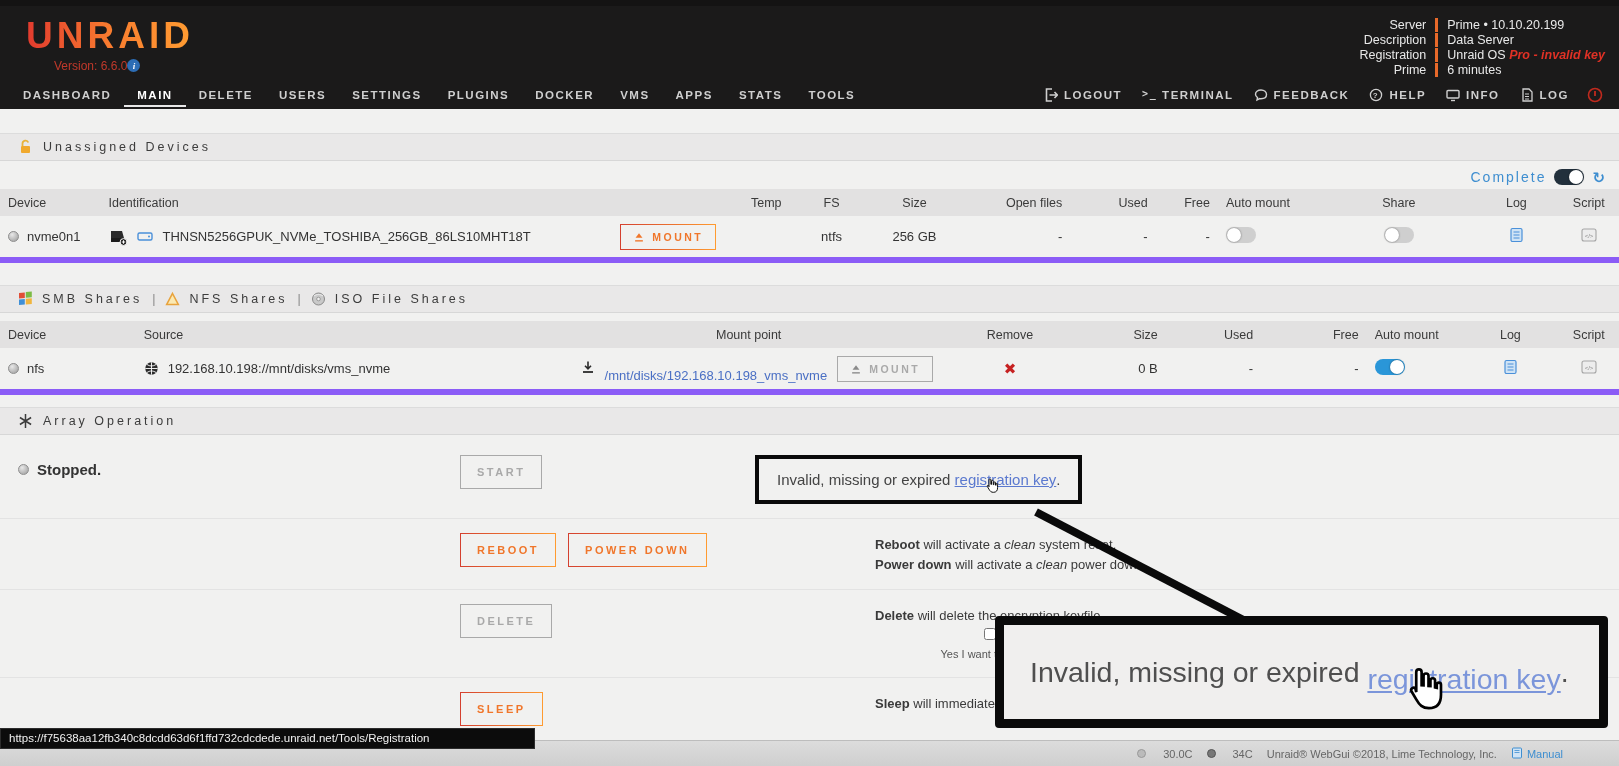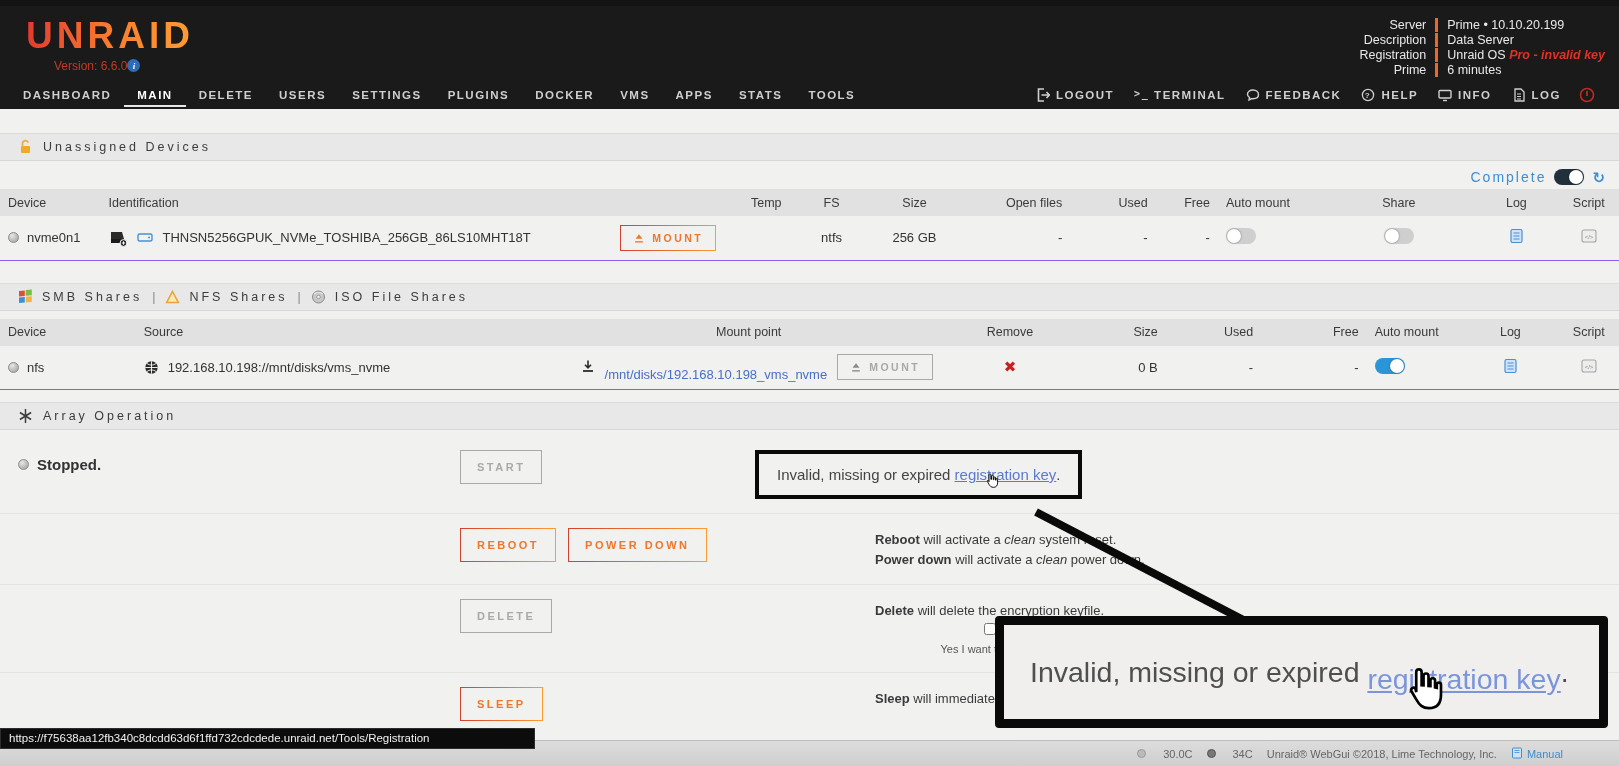--- a/index.html
+++ b/index.html
@@ -11,21 +11,21 @@
   .logo { font-size:37px; font-weight:bold; letter-spacing:4px;
           background:linear-gradient(90deg,#e23a2e,#f97c2f,#ff9d32); -webkit-background-clip:text; background-clip:text; color:transparent; line-height:1.1;}
   .version { font-size:12px; color:#c0392b; margin:2px 0 0 28px; display:flex; align-items:center; }
   .info-dot { width:13px; height:13px; border-radius:50%; background:#2d6db5; color:#fff; font-size:9px; font-weight:bold; display:inline-flex; align-items:center; justify-content:center; font-family:"Liberation Serif",serif; font-style:italic;}
   .srvinfo { display:grid; grid-template-columns:auto auto; column-gap:0; row-gap:1px; margin-top:2px; font-size:12.5px;}
   .srvinfo .lbl { color:#e8e8e8; text-align:right; padding-right:9px;}
   .srvinfo .val { color:#e8e8e8; border-left:3px solid #e8692a; padding-left:9px;}
   .srvinfo .em  { color:#e03125; font-style:italic; font-weight:bold;}
 
   
-  .nav { background:#1b1a1a; height:29px; display:flex; justify-content:space-between; align-items:center; padding:0 24px 0 10px;}
+  .nav { background:#1b1a1a; height:29px; display:flex; justify-content:space-between; align-items:center; padding:0 16px 0 10px;}
   .nav-left,.nav-right { display:flex; align-items:center; }
   .nav-item { color:#cfcfcf; font-size:11.5px; font-weight:bold; letter-spacing:1.5px; padding:6px 13px; cursor:pointer; text-decoration:none;}
   .nav-item.active { color:#fff; border-bottom:2px solid #e8e8e8; padding-bottom:4px;}
   .nav-right .nav-item { display:flex; align-items:center; gap:6px; padding:6px 10px;}
   .nav-ico { width:14px; height:14px; display:inline-block; }
   .nav-ico svg { width:14px; height:14px; display:block;}
   .power-ico { width:16px; height:16px; margin-left:8px; cursor:pointer;}
   .power-ico svg{ width:16px; height:16px; display:block;}
 
   
@@ -44,21 +44,21 @@
   
   .toggle { width:30px; height:16px; border-radius:9px; position:relative; display:inline-block; cursor:pointer;}
   .toggle .knob { width:14px; height:14px; background:#fff; border-radius:50%; position:absolute; top:1px; box-shadow:0 0 2px rgba(0,0,0,.5);}
   .toggle.on  { background:#2a96d8; } .toggle.on .knob{ right:1px; }
   .toggle.dark{ background:#22303c; } .toggle.dark .knob{ right:1px; }
   .toggle.off { background:#cfcfcf; } .toggle.off .knob{ left:1px; }
 
   
   table { border-collapse:collapse; table-layout:fixed; width:1619px; font-size:13px;}
   thead th { background:#e2e1e1; font-weight:normal; color:#3a3a3a; font-size:12.5px; height:27px; padding:0 8px; text-align:left;}
-  tbody td { height:44px; padding:0 8px; border-bottom:1px solid #8b5cf6; color:#333; vertical-align:middle;}
+  tbody td { height:44px; padding:0 8px; border-bottom:6px solid #8b5cf6; color:#333; vertical-align:middle;}
   .tc{text-align:center;} .tr{text-align:right;}
   .devcell { display:flex; align-items:center; gap:8px; }
   .dot { width:11px; height:11px; border-radius:50%; background:radial-gradient(circle at 35% 30%,#e8e8e8,#9a9a9a); border:1px solid #8f8f8f; flex:none;}
   .idcell { display:flex; align-items:center; gap:9px; }
   .idcell svg{ display:block; }
   .bluelink { color:#4a6fc4; text-decoration:none; cursor:pointer;margin-top:14px;}
   .mountpt { display:flex; align-items:center; gap:10px; justify-content:flex-start; padding-left:40px;}
   .xmark { color:#c62121; font-weight:bold; font-size:15px; cursor:pointer;}
 
   

